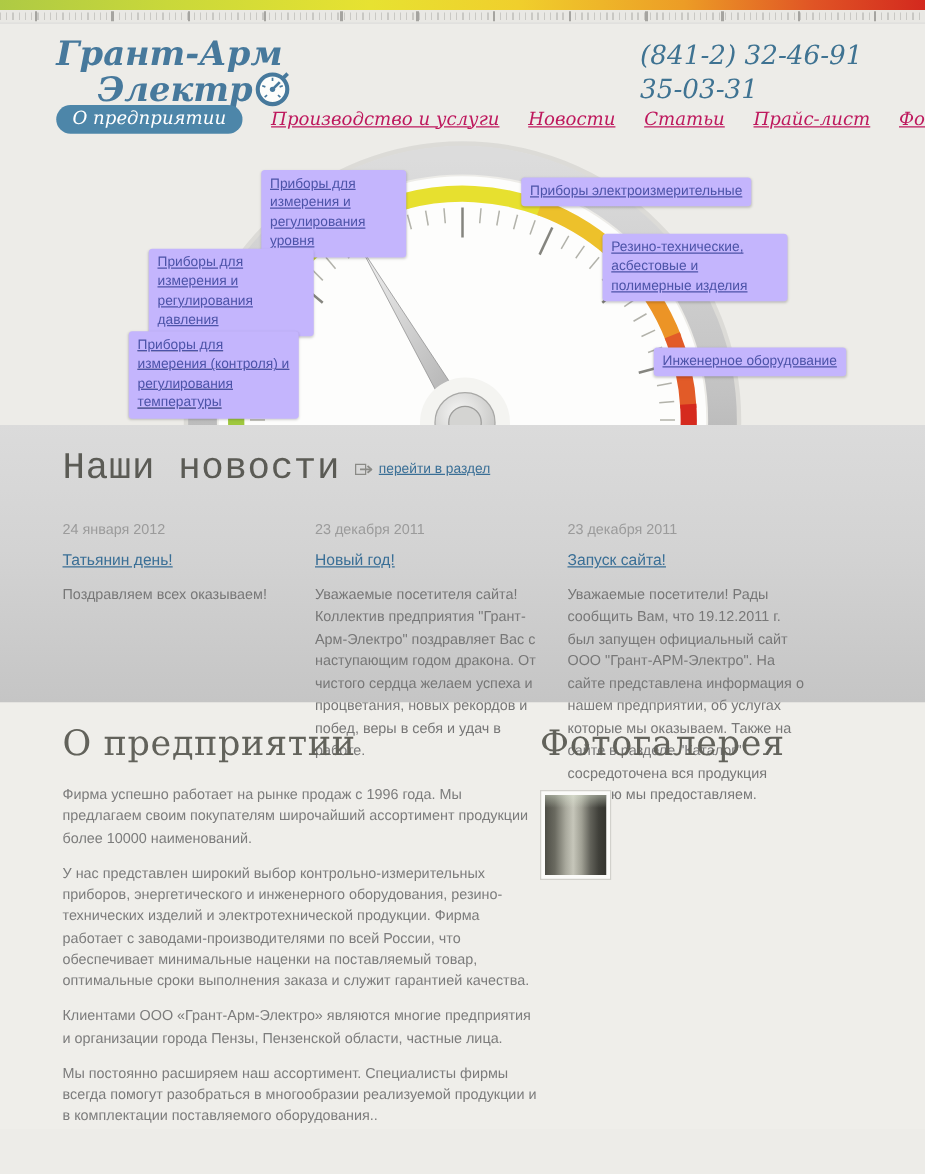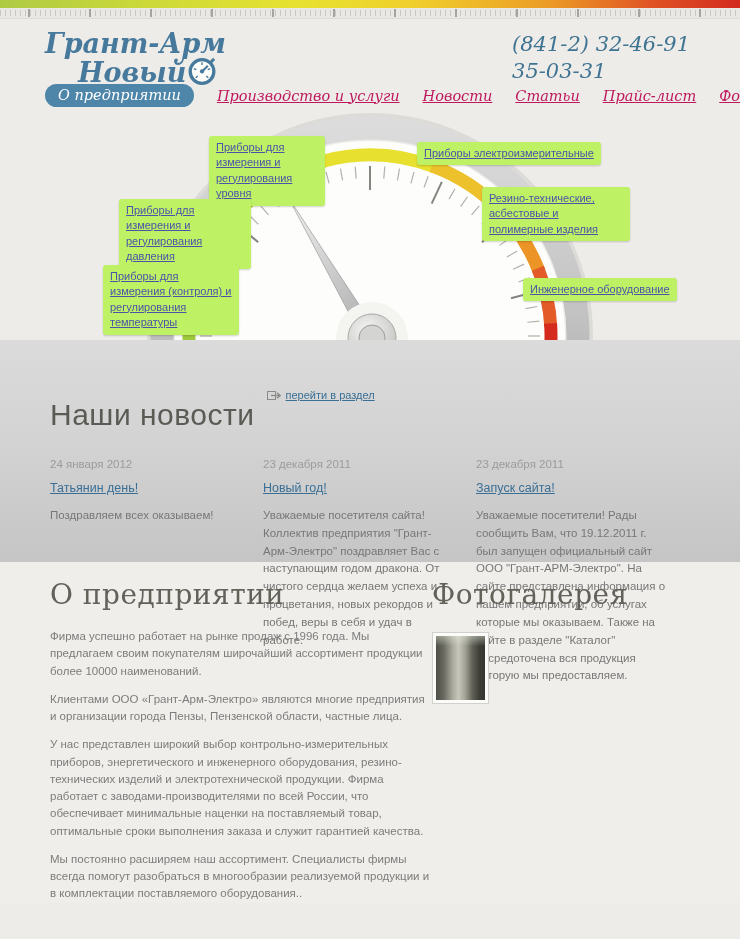--- a/index.html
+++ b/index.html
@@ -31,39 +31,39 @@
 
   
   .nav { position:absolute; left:45px; top:65px; display:flex; align-items:center; gap:23px;
     font-family:"DejaVu Serif","Liberation Serif",serif; font-style:italic; font-size:14.5px; white-space:nowrap; }
   .nav a { color:#be185d; text-decoration:underline; }
   .nav .active { background:#4d86a9; color:#fff; text-decoration:none;
     padding:3px 13px 4px; border-radius:20px; }
 
   
   .gauge-section { position:relative; height:233px; overflow:hidden; }
-  .gauge-label { position:absolute; background:#bef264; border-radius:3px; padding:4px 7px;
+  .gauge-label { position:absolute; background:#c4b5fd; border-radius:3px; padding:4px 7px;
     box-shadow:0 1px 2px rgba(0,0,0,.18); font-size:11px; line-height:1.4; z-index:3; }
   .gauge-label a { color:#4c53a8; text-decoration:underline; }
   .lbl-level { left:209px; top:29px;  width:116px; }
   .lbl-electro { left:417px; top:35px; }
   .lbl-pressure { left:119px; top:92px; width:132px; }
   .lbl-rubber { left:482px; top:80px; width:148px; }
   .lbl-temp { left:103px; top:158px; width:136px;text-decoration:underline; }
   .lbl-eng { left:523px; top:171px; }
 
   
   .news-section { height:222px; padding:18px 50px 0;
     background:linear-gradient(180deg,#dbdbdb 0%,#d3d3d3 45%,#c5c5c5 100%); }
   .news-head { display:flex; align-items:center; gap:12px; }
-  .news-head h2 { font-family:Liberation Sans, sans-serif; font-weight:normal;
-    font-size:30px; color:#5b5b55; letter-spacing:.5px;margin-top:40px; }
+  .news-head h2 { font-family:Liberation Mono, monospace; font-weight:normal;
+    font-size:30px; color:#5b5b55; letter-spacing:.5px; }
   .goto-link { display:flex; align-items:center; gap:5px; font-size:11px; }
   .goto-link a { color:#3a6f96; text-decoration:underline;text-align:right; }
-  .news-grid { display:grid; grid-template-columns:190px 190px 190px; column-gap:23px; margin-top:26px; }
+  .news-grid { display:grid; grid-template-columns:190px 190px 190px; column-gap:12px; margin-top:26px; }
   .news-item .date { color:#9b9b9b; font-size:11.5px; }
   .news-item .title { display:inline-block; margin-top:11px; font-size:12.5px;
     color:#3a6f96; text-decoration:underline; }
   .news-item .body { margin-top:11px; font-size:11.5px; line-height:1.55; color:#777; }
 
   
   .about-section { padding:16px 50px 0; background:#efeeea; }
   .about-columns { display:flex; min-height:294px; }
   .col-about { width:382px; }
   .col-gallery { flex:1; }
@@ -81,21 +81,21 @@
 </head>
 <body>
 
 <div class="top-strip"></div>
 <div class="ruler"></div>
 
 <div class="header">
   <div class="logo">
     <div class="l1">Грант-Арм</div>
     <div class="l2">
-      <span>Новый</span>
+      <span>Электр</span>
       <svg class="logo-gauge-icon" viewBox="0 0 32 32">
         <line x1="23" y1="9" x2="28" y2="4" stroke="#47799c" stroke-width="3"></line>
         <circle cx="15.5" cy="17" r="12.2" fill="#fdfdfb" stroke="#47799c" stroke-width="3.4"></circle>
         <g stroke="#47799c" stroke-width="1.4">
           <line x1="15.5" y1="7.5" x2="15.5" y2="10.2"></line>
           <line x1="7" y1="14" x2="9.6" y2="15"></line>
           <line x1="24" y1="14" x2="21.4" y2="15"></line>
           <line x1="9" y1="23.5" x2="11" y2="21.8"></line>
           <line x1="22" y1="23.5" x2="20" y2="21.8"></line>
         </g>
@@ -246,22 +246,22 @@
       <div class="body">Уважаемые посетители! Рады сообщить Вам, что 19.12.2011 г. был запущен официальный сайт ООО "Грант-АРМ-Электро". На  сайте представлена информация о нашем предприятии, об услугах которые мы оказываем. Также на сайте в разделе "Каталог" сосредоточена вся продукция которую мы предоставляем.</div>
     </div>
   </div>
 </div>
 
 <div class="about-section">
   <div class="about-columns">
     <div class="col-about">
       <h2>О предприятии</h2>
       <p>Фирма успешно работает на рынке продаж с 1996 года. Мы предлагаем своим покупателям широчайший ассортимент продукции более 10000 наименований.</p>
+      <p>У нас представлен широкий выбор контрольно-измерительных приборов, энергетического и инженерного оборудования, резино-технических изделий и электротехнической продукции. Фирма работает с заводами-производителями по всей России, что обеспечивает минимальные наценки на поставляемый товар, оптимальные сроки выполнения заказа и служит гарантией качества.</p>
       <p>Клиентами ООО «Грант-Арм-Электро» являются многие предприятия и организации города Пензы, Пензенской области, частные лица.</p>
-      <p>У нас представлен широкий выбор контрольно-измерительных приборов, энергетического и инженерного оборудования, резино-технических изделий и электротехнической продукции. Фирма работает с заводами-производителями по всей России, что обеспечивает минимальные наценки на поставляемый товар, оптимальные сроки выполнения заказа и служит гарантией качества.</p>
       <p>Мы постоянно расширяем наш ассортимент. Специалисты фирмы всегда помогут разобраться в многообразии реализуемой продукции и в комплектации поставляемого оборудования..</p>
 
     </div>
     <div class="col-gallery">
       <h2>Фотогалерея</h2>
       <span class="photo-thumb">
         <span class="photo"></span>
       </span>
     </div>
   </div>

